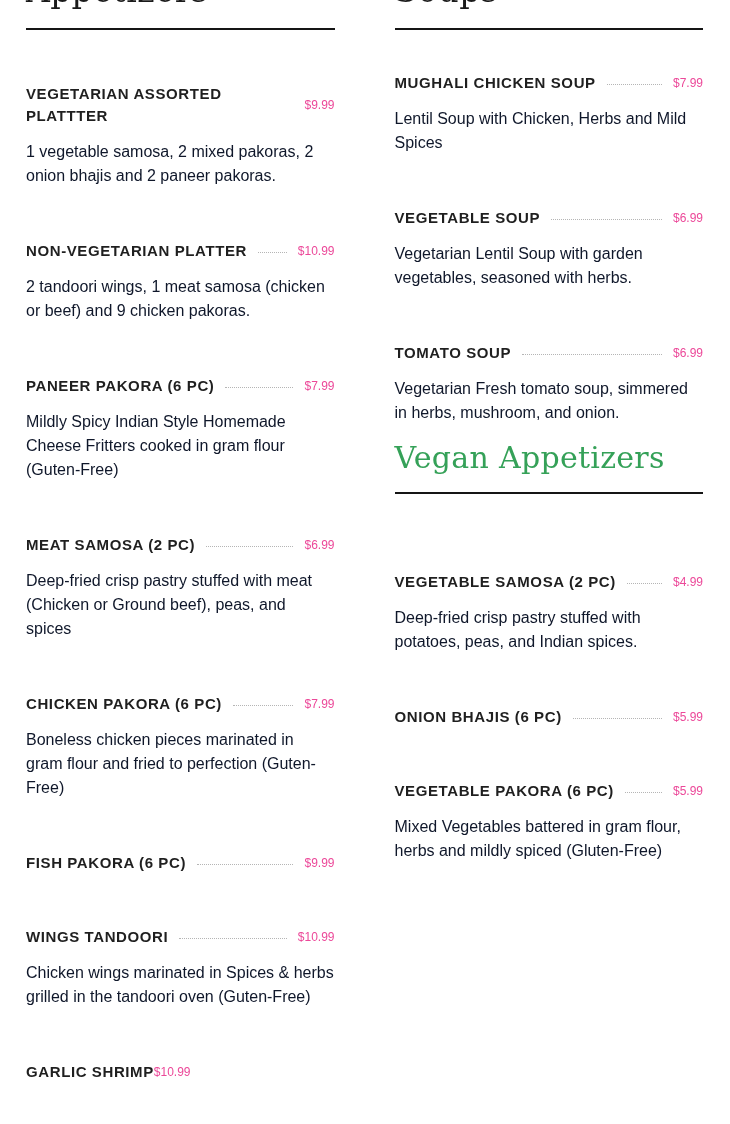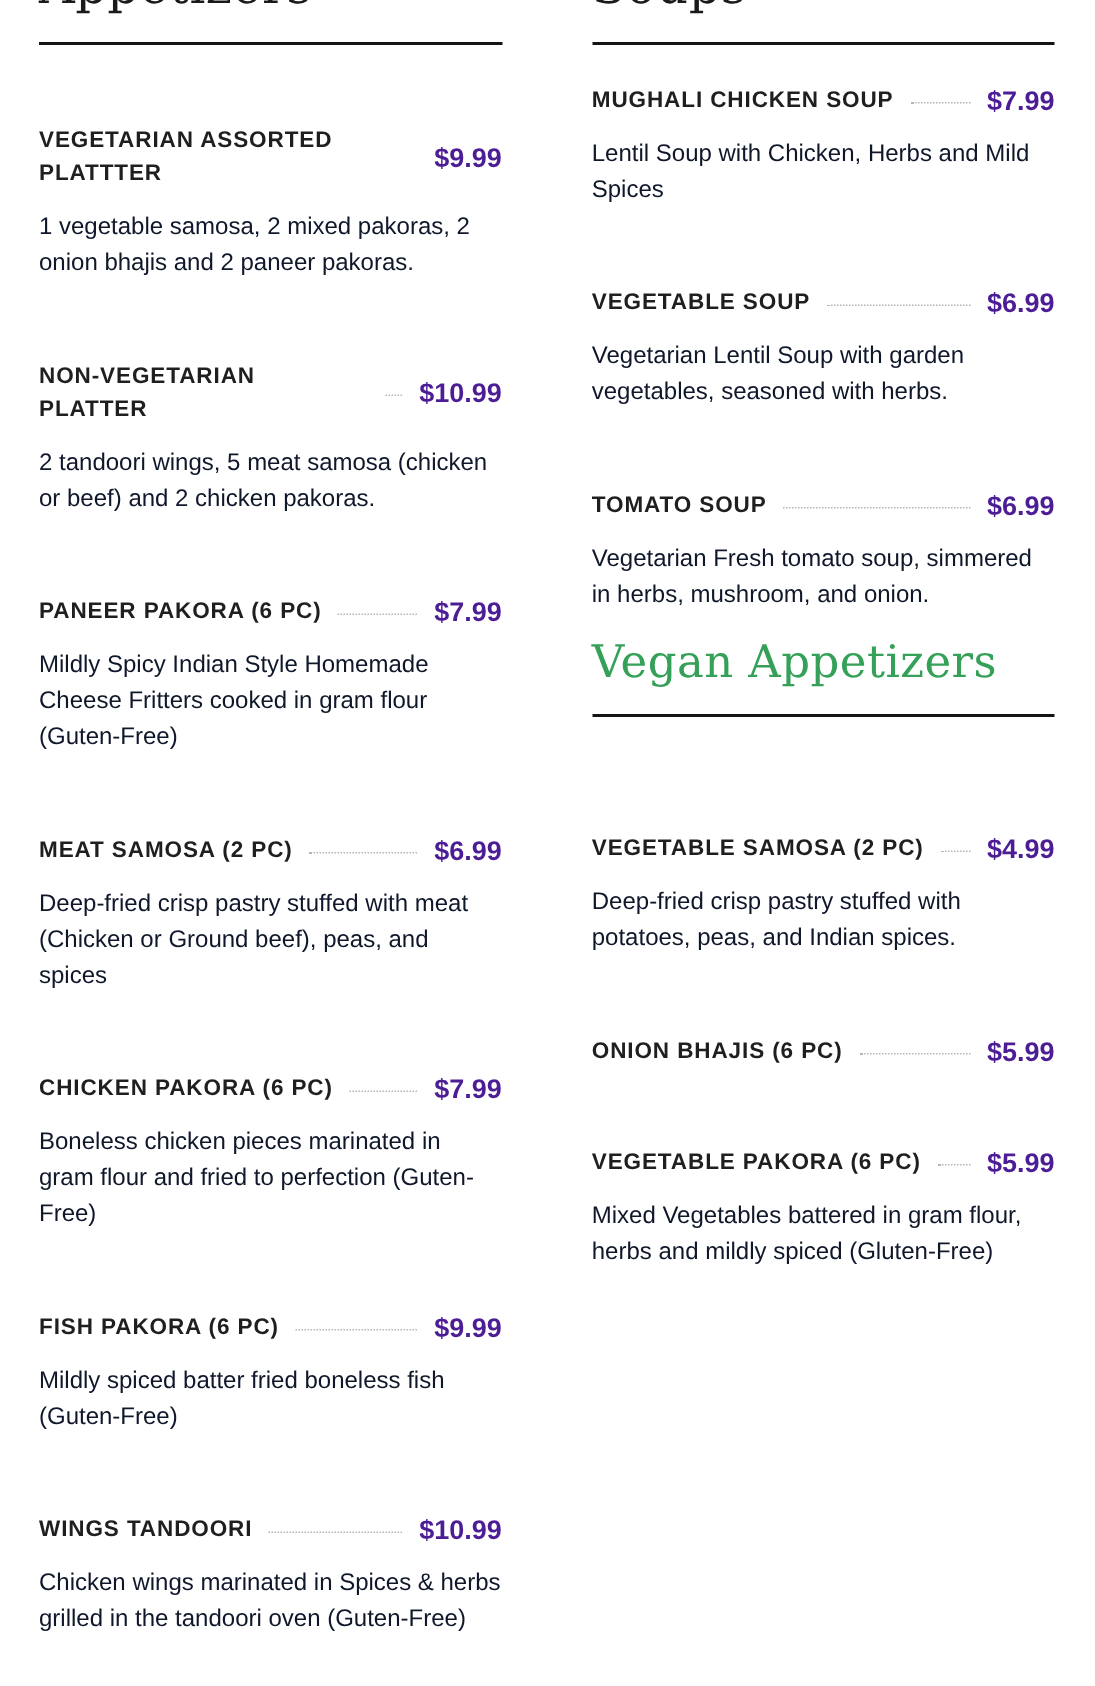--- a/index.html
+++ b/index.html
@@ -40,21 +40,21 @@
   .section-heading.clipped {
     margin-top: -27px; 
   }
   .heading-rule {
     border: none;
     border-bottom: 2px solid #151515;
     margin: 19px 0 0 0;
   }
   .menu-item + .menu-item { margin-top: 52px; }
   .appetizers .items .menu-item:first-child { margin-top: 53px; }
-  .soups .items .menu-item:first-child { margin-top: 26px; }
+  .soups .items .menu-item:first-child { margin-top: 42px; }
   .vegan .items .menu-item:first-child { margin-top: 77px; }
 
   .item-row {
     display: flex;
     align-items: center;
   }
   .item-name {
     flex: 0 1 auto;
     font-size: 15px;
     font-weight: 700;
@@ -69,23 +69,23 @@
     align-self: center;
     border-bottom: 1px dotted #b5b5b5;
     margin: 0 11px;
     transform: translateY(1px);
     height: 1px;
   }
   
   .appetizers .items .menu-item:first-child .leader { visibility: hidden; }
   .item-price {
     flex: 0 0 auto;
-    font-size: 18px;
-    font-weight: 700;
-    color: #4c1d95;
+    font-size: 12px;
+    font-weight: 400;
+    color: #ec4899;
     white-space: nowrap;
   }
   .item-desc {
     margin: 13px 0 0 0;
     font-size: 16px;
     line-height: 24px;
     color: #0f172a;
   }
   .vegan { margin-top: 15px; }
   .vegan .section-heading {
@@ -114,21 +114,21 @@
           </div>
           <p class="item-desc">1 vegetable samosa, 2 mixed pakoras, 2 onion bhajis and 2 paneer pakoras.</p>
         </div>
 
         <div class="menu-item">
           <div class="item-row">
             <span class="item-name">NON-VEGETARIAN PLATTER</span>
             <span class="leader"></span>
             <span class="item-price">$10.99</span>
           </div>
-          <p class="item-desc">2 tandoori wings, 5 meat samosa (chicken or beef) and 2 chicken pakoras.</p>
+          <p class="item-desc">2 tandoori wings, 1 meat samosa (chicken or beef) and 9 chicken pakoras.</p>
         </div>
 
         <div class="menu-item">
           <div class="item-row">
             <span class="item-name">PANEER PAKORA (6 PC)</span>
             <span class="leader"></span>
             <span class="item-price">$7.99</span>
           </div>
           <p class="item-desc">Mildly Spicy Indian Style Homemade Cheese Fritters cooked in gram flour (Guten-Free)</p>
         </div>
@@ -150,21 +150,20 @@
           </div>
           <p class="item-desc">Boneless chicken pieces marinated in gram flour and fried to perfection (Guten-Free)</p>
         </div>
 
         <div class="menu-item">
           <div class="item-row">
             <span class="item-name">FISH PAKORA (6 PC)</span>
             <span class="leader"></span>
             <span class="item-price">$9.99</span>
           </div>
-          <p class="item-desc">Mildly spiced batter fried boneless fish (Guten-Free)</p>
         </div>
 
         <div class="menu-item">
           <div class="item-row">
             <span class="item-name">WINGS TANDOORI</span>
             <span class="leader"></span>
             <span class="item-price">$10.99</span>
           </div>
           <p class="item-desc">Chicken wings marinated in Spices &amp; herbs grilled in the tandoori oven (Guten-Free)</p>
         </div>

